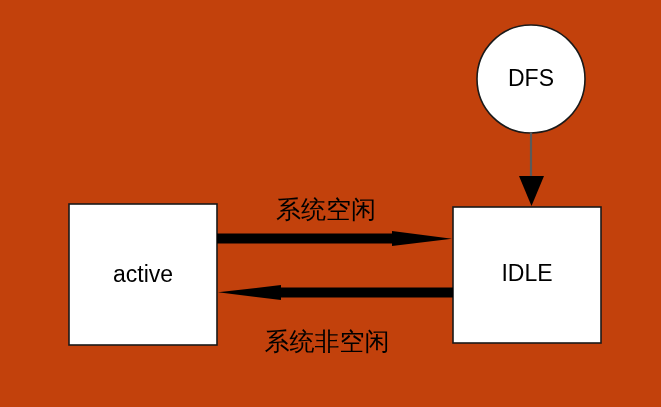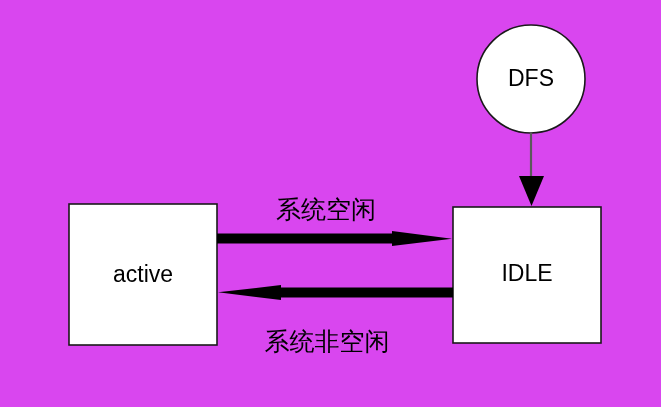--- a/index.html
+++ b/index.html
@@ -10,21 +10,21 @@
   body {
     width: 661px;
     height: 407px;
     font-family: "Liberation Sans", sans-serif;
     overflow: hidden;
   }
   #diagram-canvas {
     position: relative;
     width: 661px;
     height: 407px;
-    background: #d946ef;
+    background: #c2410c;
   }
   svg.diagram {
     display: block;
     width: 661px;
     height: 407px;
   }
   .node-shape {
     fill: #ffffff;
     stroke: #1a1a1a;
     stroke-width: 1.6;

